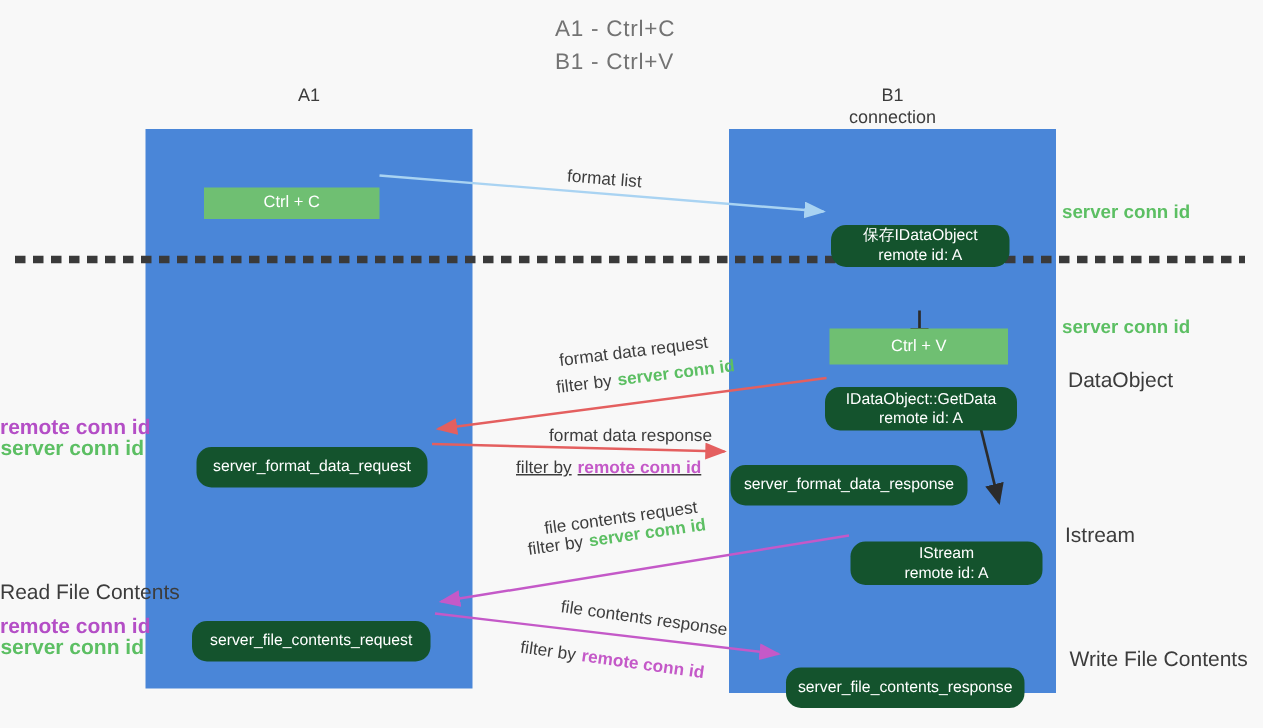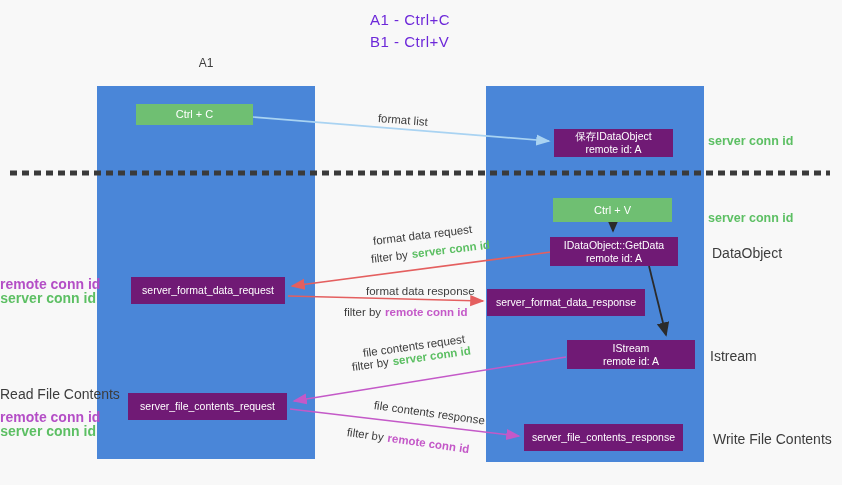--- a/index.html
+++ b/index.html
@@ -1,29 +1,29 @@
 <!DOCTYPE html>
 <html><head>
 <meta charset="utf-8">
 <style>
   html,body{margin:0;padding:0;}
   body{font-family:"Liberation Sans","DejaVu Sans",sans-serif;background:#f8f8f8;}
   .stage{position:relative;width:842px;height:485px;background:#f8f8f8;overflow:hidden;}
 
-  .ttl{position:absolute;left:370px;top:9px;font-size:15px;line-height:22px;color:#6d28d9;letter-spacing:.5px;}
+  .ttl{position:absolute;left:370px;top:9px;font-size:15px;line-height:22px;color:#737373;letter-spacing:.5px;}
 
   .lane{position:absolute;background:#4a86d8;z-index:1;}
   .lane-hd{position:absolute;text-align:center;font-size:12px;line-height:15px;color:#3c3c3c;z-index:2;}
 
   .arrows{position:absolute;left:0;top:0;z-index:3;pointer-events:none;}
 
   .node{position:absolute;z-index:4;display:flex;flex-direction:column;align-items:center;justify-content:center;
-        text-align:center;color:#fff;font-size:11px;line-height:13px;white-space:nowrap;}
+        text-align:center;color:#fff;font-size:11px;line-height:13px;white-space:nowrap;margin-top:21px;}
   .node--green{background:#6fbf72;}
-  .node--orange{background:#701a75;}
+  .node--orange{background:#14532d;border-radius:10px;}
   .node--sm{font-size:10.5px;}
 
   .mlabel{position:absolute;z-index:5;font-size:14px;color:#3c3c3c;white-space:nowrap;line-height:14px;}
   .mlabel--right{text-align:right;}
   .grn{color:#5cbf63;font-weight:bold;}
   .pur{color:#b44ec6;font-weight:bold;}
   .mag{color:#c459c8;font-weight:bold;}
 
   .elabel{position:absolute;z-index:5;font-size:11.5px;color:#3d3d3d;white-space:nowrap;transform-origin:left center;}
   .elabel .sep{margin-left:4px;}
@@ -33,20 +33,24 @@
 
 <div class="stage">
 
   <div class="ttl">
     <div>A1 - Ctrl+C</div>
     <div>B1 - Ctrl+V</div>
   </div>
 
   <div class="lane-hd" style="left:97px;top:56px;width:218px;">
     <div>A1</div>
+  </div>
+  <div class="lane-hd" style="left:486px;top:56px;width:218px;">
+    <div>B1</div>
+    <div>connection</div>
   </div>
 
   <div class="lane" style="left:97px;top:86px;width:218px;height:373px;"></div>
   <div class="lane" style="left:486px;top:86px;width:218px;height:376px;"></div>
 
   <svg class="arrows" width="842" height="485" viewBox="0 0 842 485">
     <defs>
       <marker id="ah-blue" markerWidth="9" markerHeight="8" refX="8" refY="3.5" orient="auto">
         <path d="M0,0 L9,3.5 L0,7 Z" fill="#a9d3f2"></path>
       </marker>
@@ -128,21 +132,21 @@
   </div>
 
   <div class="elabel" style="left:378px;top:112px;transform:rotate(4.5deg);">format list</div>
 
   <div class="elabel" style="left:373px;top:235px;transform:rotate(-7deg);">format data request</div>
   <div class="elabel" style="left:371px;top:253px;transform:rotate(-7deg);">
     <span>filter by</span><span class="grn sep">server conn id</span>
   </div>
 
   <div class="elabel" style="left:366px;top:285px;">format data response</div>
-  <div class="elabel" style="left:344px;top:306px;">
+  <div class="elabel" style="left:344px;top:306px;text-decoration:underline;">
     <span>filter by</span><span class="mag sep">remote conn id</span>
   </div>
 
   <div class="elabel" style="left:363px;top:347px;transform:rotate(-8deg);">file contents request</div>
   <div class="elabel" style="left:352px;top:361px;transform:rotate(-8deg);">
     <span>filter by</span><span class="grn sep">server conn id</span>
   </div>
 
   <div class="elabel" style="left:374px;top:399px;transform:rotate(8deg);">file contents response</div>
   <div class="elabel" style="left:347px;top:426px;transform:rotate(8deg);">

